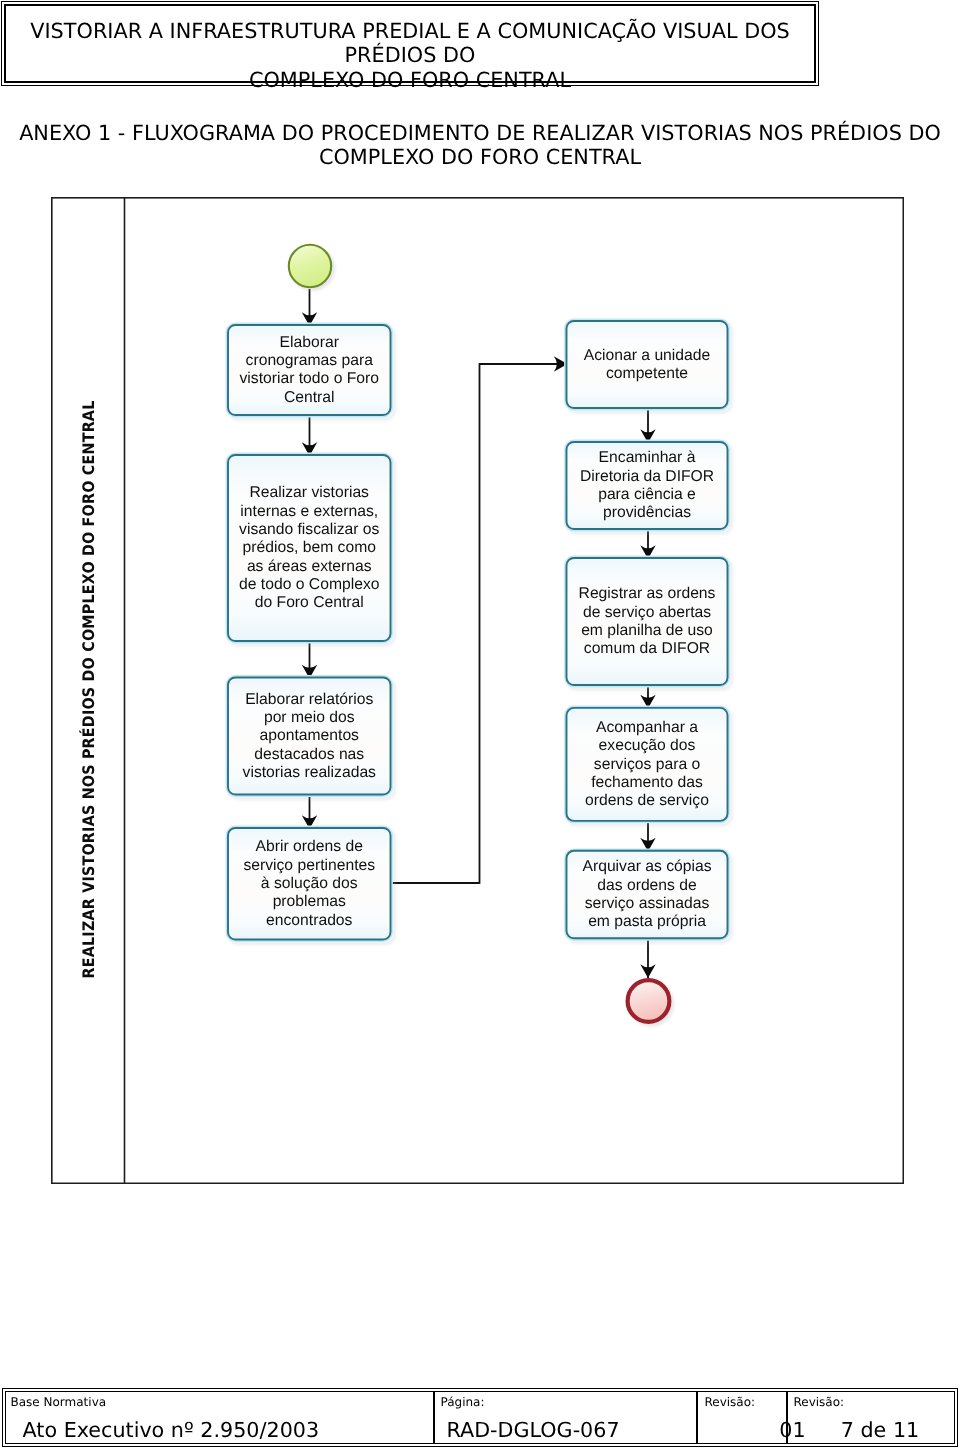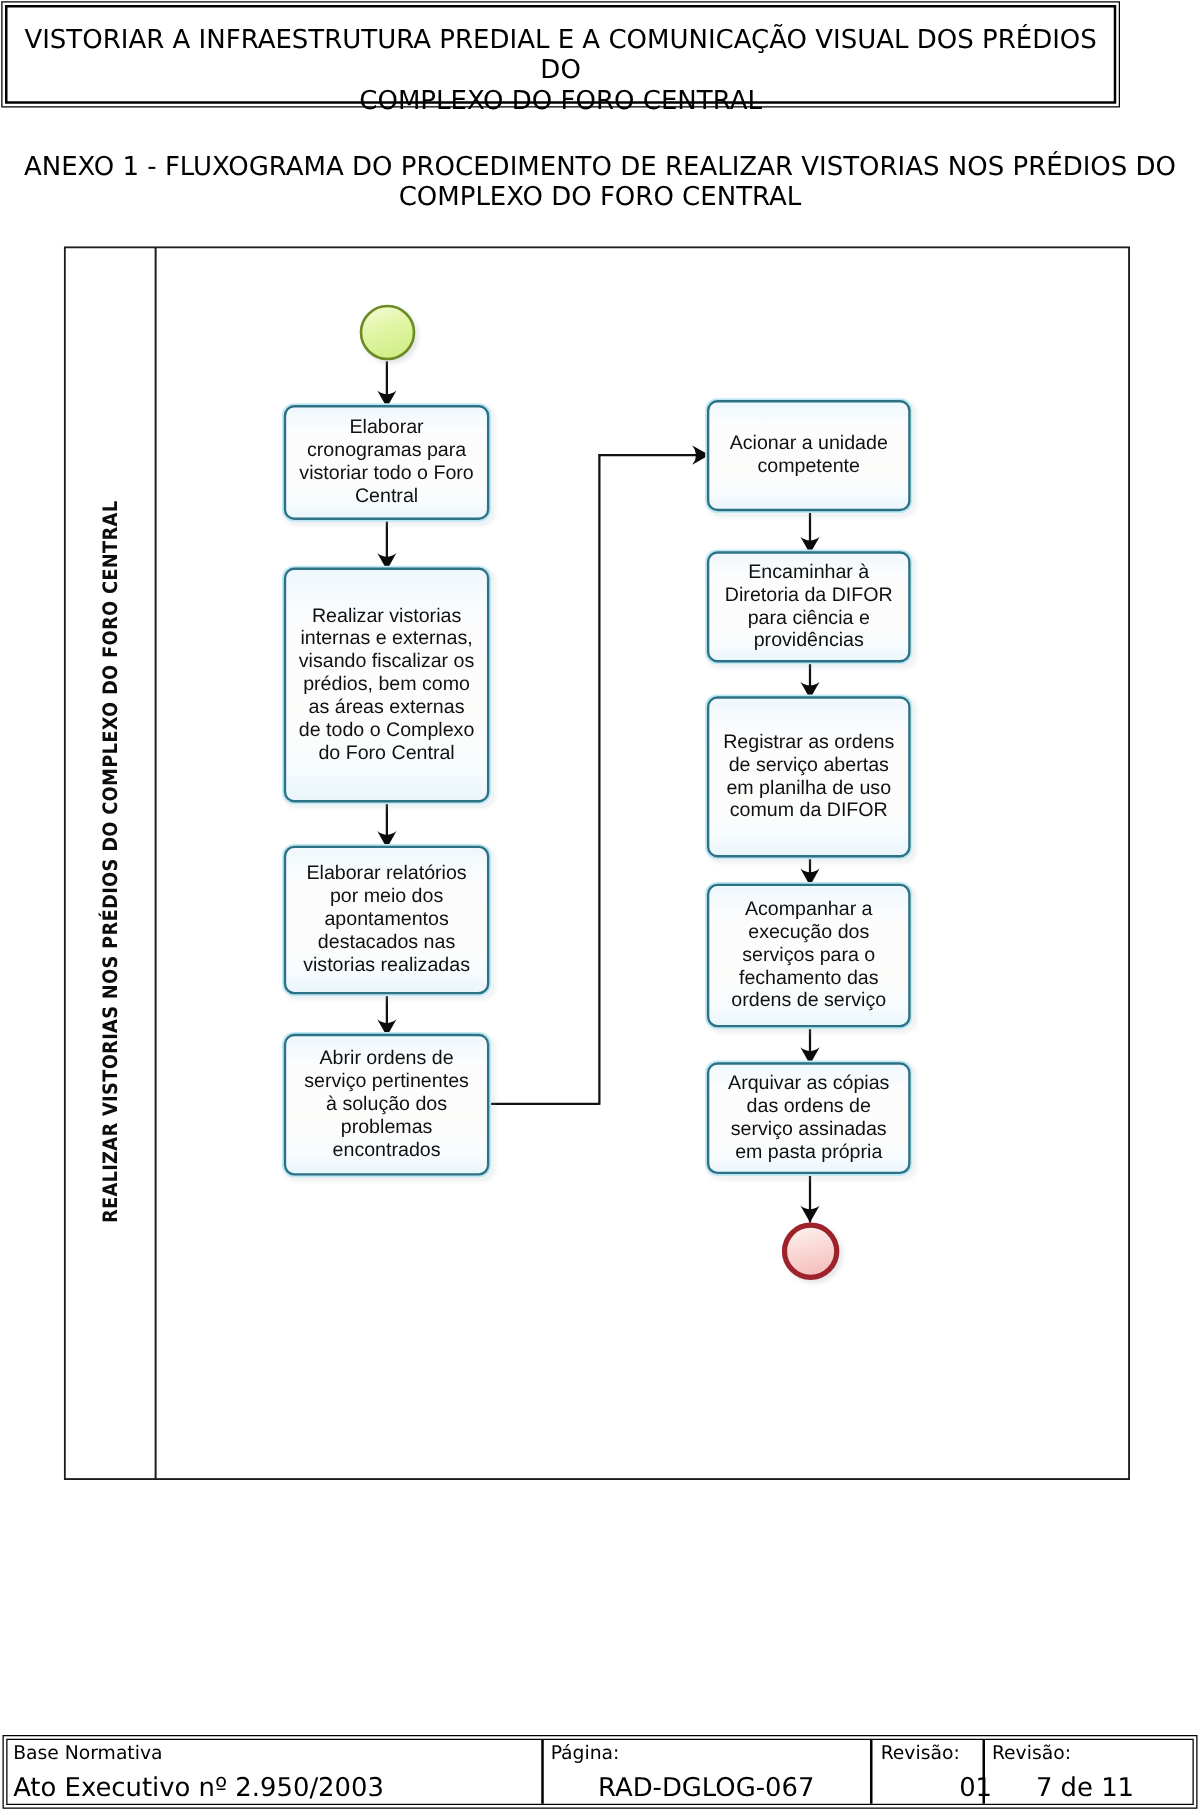--- a/index.html
+++ b/index.html
@@ -1,49 +1,49 @@
 <!DOCTYPE html>
 <html><head>
 <meta charset="utf-8">
 <style>
   html,body{margin:0;padding:0;background:#ffffff;}
   body{width:960px;height:1451px;font-family:"Liberation Sans",sans-serif;color:#000;position:relative;overflow:hidden;
       -webkit-font-smoothing:antialiased;text-rendering:geometricPrecision;}
   .page{position:absolute;left:0;top:0;width:960px;height:1451px;transform:translateZ(0);}
 
   
-  .hdr-box{position:absolute;left:1px;top:1px;width:895px;height:85px;border:1px solid #000;box-sizing:border-box;padding-left:40px;}
+  .hdr-box{position:absolute;left:1px;top:1px;width:818px;height:85px;border:1px solid #000;box-sizing:border-box;padding-left:40px;}
   .hdr-inner{position:absolute;left:2px;top:2px;right:2px;bottom:2px;border:2px solid #000;box-sizing:border-box;}
   .hdr-title{position:absolute;left:0;right:0;top:16.5px;text-align:center;
       font-family:"DejaVu Sans",sans-serif;
       font-size:20.8px;font-weight:normal;line-height:24.5px;}
 
   .subtitle{position:absolute;left:0;top:110px;width:960px;text-align:center;
       font-family:"DejaVu Sans",sans-serif;
       font-size:20.8px;font-weight:normal;line-height:23.5px;margin-top:12px;}
 
   
   .diagram{position:absolute;left:51px;top:197px;width:853px;height:987px;}
   .diagram svg{display:block;}
 
   
   .footer{position:absolute;left:1.5px;top:1388px;width:956px;height:59px;border:1px solid #000;box-sizing:border-box;}
   .footer-inner{position:absolute;left:2px;top:2px;right:2px;bottom:2px;border:1px solid #000;box-sizing:border-box;display:flex;}
   .fcell{position:relative;box-sizing:border-box;height:100%;}
   .fcell + .fcell{border-left:2px solid #000;}
   .flabel{position:absolute;left:0;top:1px;width:100%;font-family:"DejaVu Sans",sans-serif;
-      font-size:15px;font-weight:normal;white-space:nowrap;line-height:18px;}
-  .fvalue{position:absolute;left:0;top:25px;width:100%;font-family:"DejaVu Sans",sans-serif;
+      font-size:12px;font-weight:normal;white-space:nowrap;line-height:18px;}
+  .fvalue{position:absolute;left:12px;top:25px;width:100%;font-family:"DejaVu Sans",sans-serif;
       font-size:20.7px;font-weight:normal;white-space:nowrap;line-height:26px;}
   .c1{width:427px;}
   .c1 .flabel{padding-left:5px;}
   .c1 .fvalue{padding-left:5px;}
   .c2{width:263px;}
   .c2 .flabel{padding-left:6px;}
-  .c2 .fvalue{text-align:center;padding-right:45px;}
+  .c2 .fvalue{padding-right:45px;}
   .c3{width:90px;}
   .c3 .flabel{padding-left:7px;}
   .c3 .fvalue{text-align:center;padding-left:39px;}
   .c4{width:163px;}
   .c4 .flabel{padding-left:6px;}
   .c4 .fvalue{text-align:center;padding-right:16px;}
 </style>
 </head>
 <body>
 

